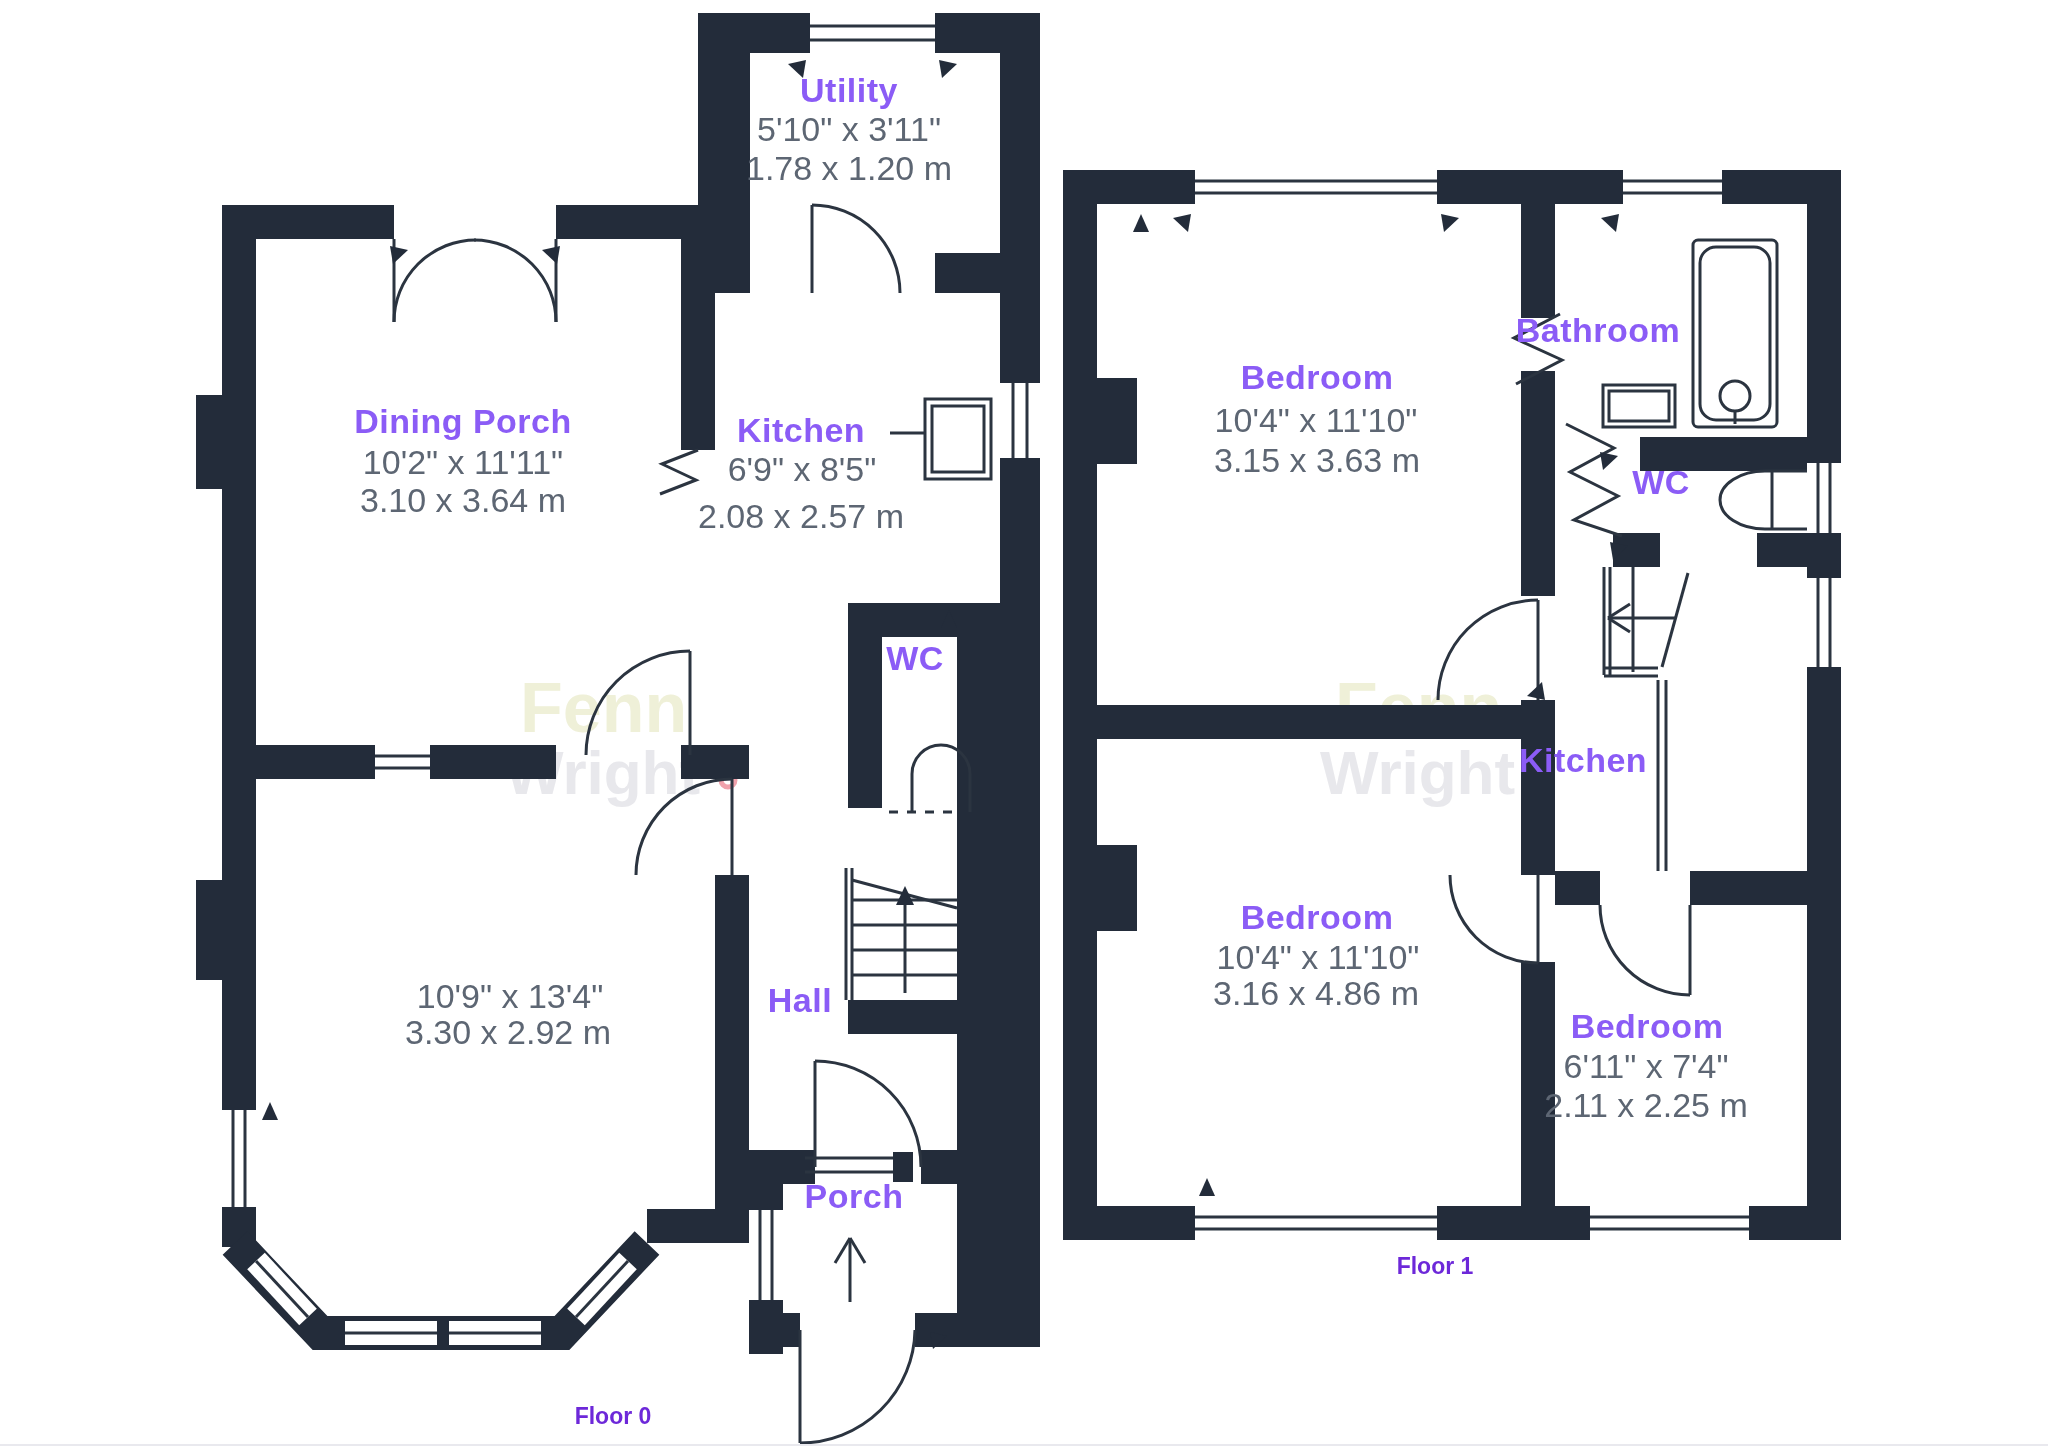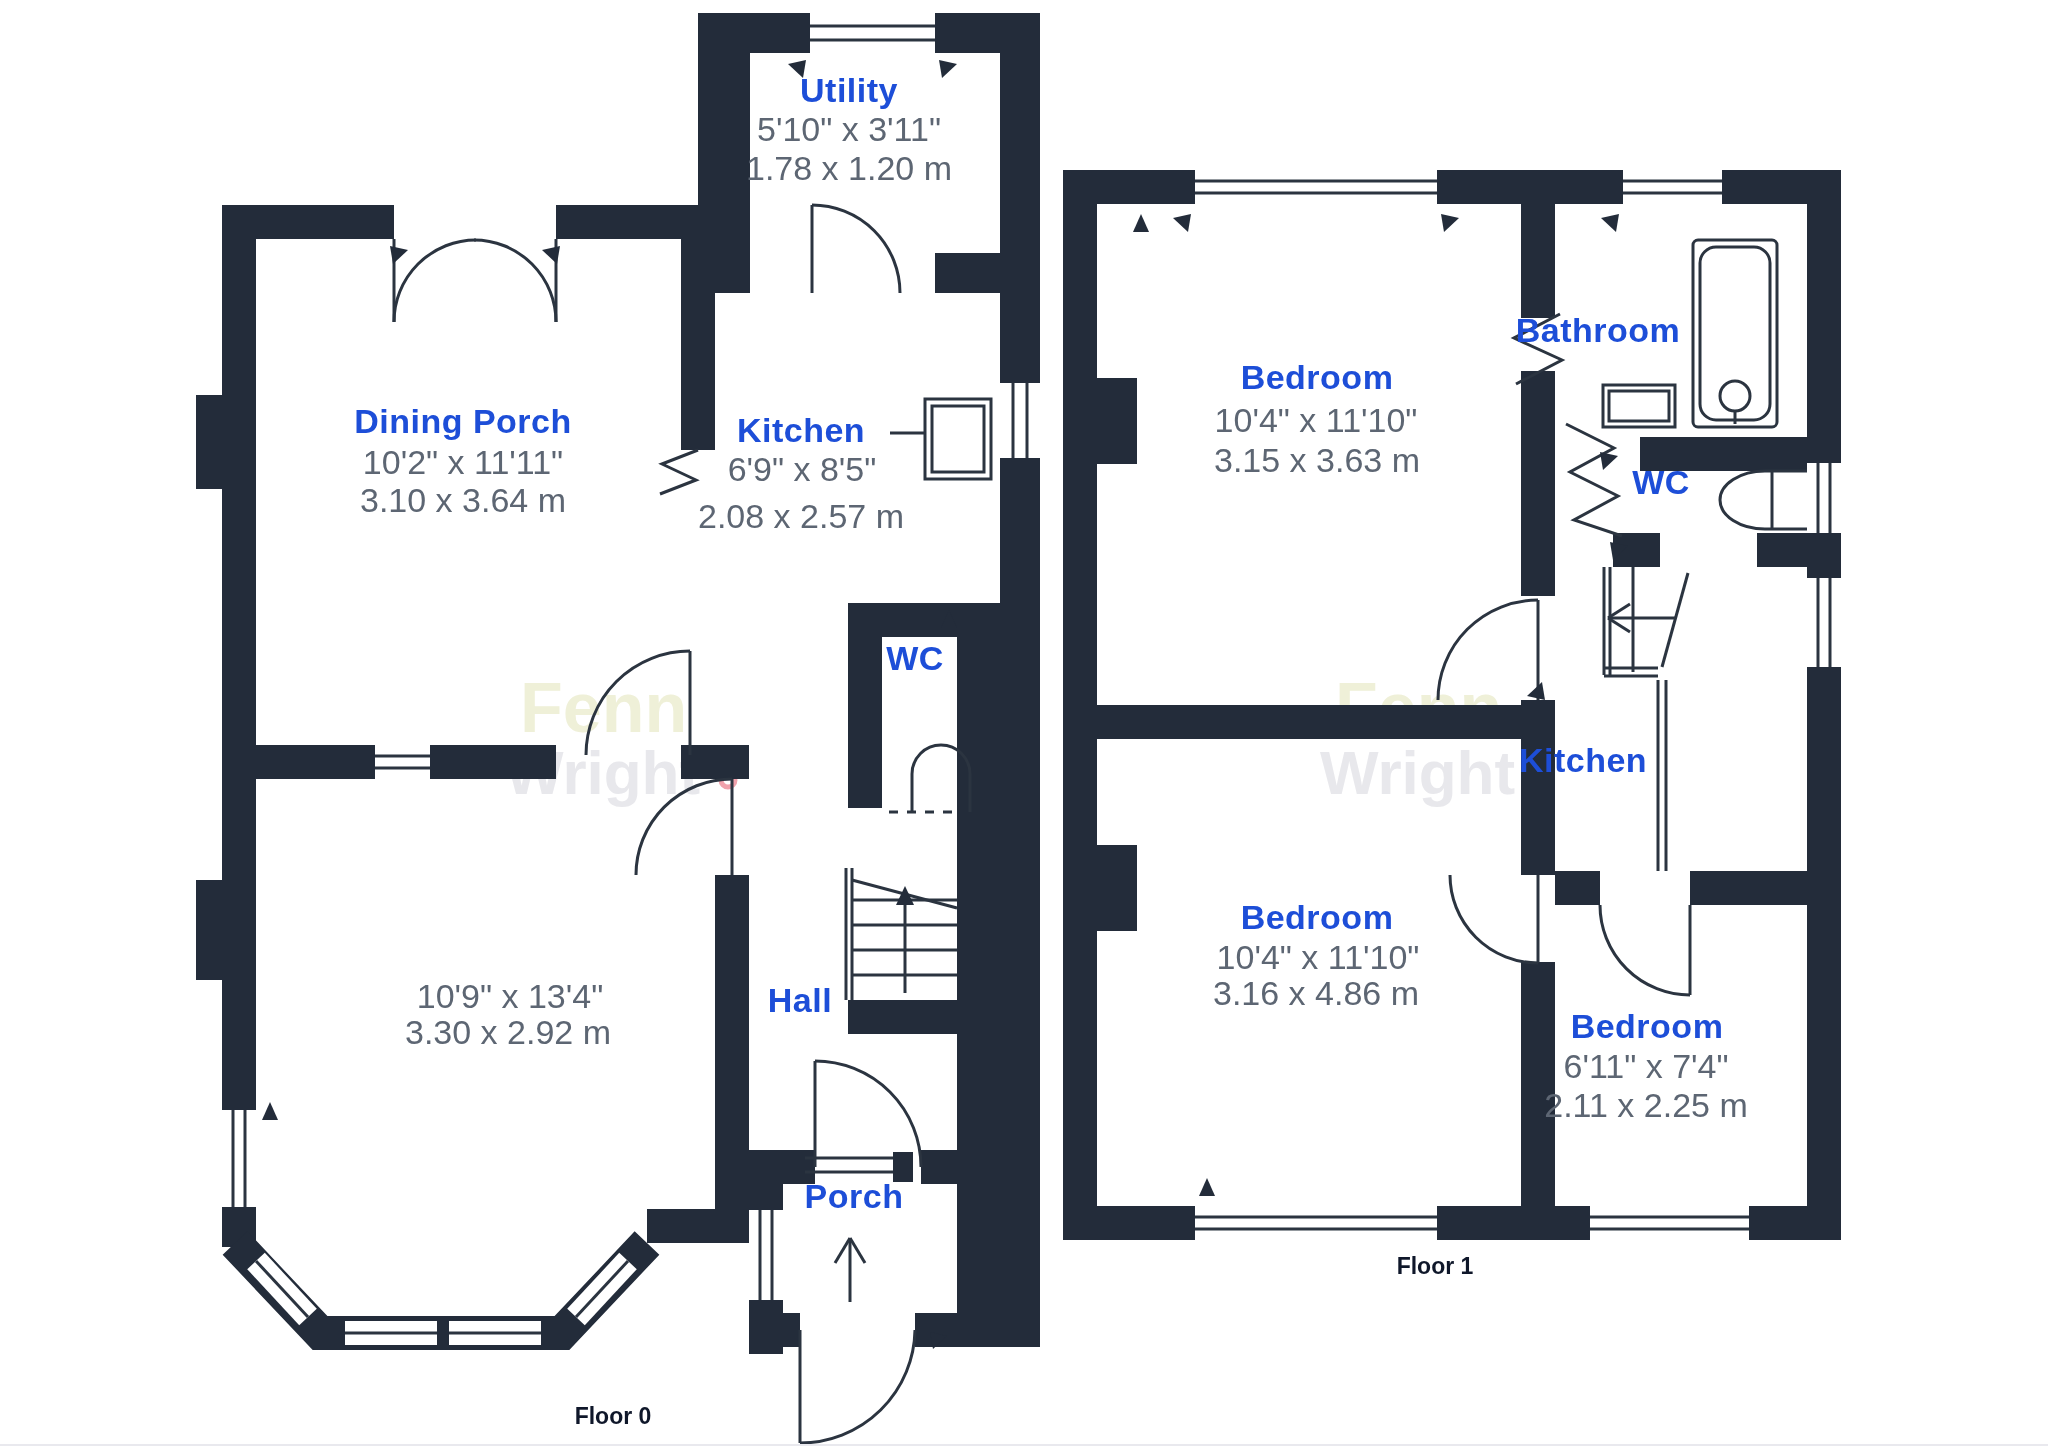--- a/index.html
+++ b/index.html
@@ -2,23 +2,23 @@
 <html><head>
 <meta charset="utf-8">
 <style>
   html,body{margin:0;padding:0;background:#ffffff;}
   #canvas{
     position:relative;width:2048px;height:1446px;background:#ffffff;overflow:hidden;
     font-family:"Liberation Sans", sans-serif;
   }
   #plan-svg{position:absolute;left:0;top:0;}
   .lbl{position:absolute;transform:translate(-50%,-50%);white-space:nowrap;text-align:center;}
-  .room-name{font-size:34px;font-weight:700;color:#1d4ed8;letter-spacing:.5px;}
+  .room-name{font-size:34px;font-weight:700;color:#8b5cf6;letter-spacing:.5px;}
   .room-dim{font-size:34px;font-weight:400;color:#5d6673;}
-  .floor-label{font-size:23px;font-weight:700;color:#0f172a;}
+  .floor-label{font-size:23px;font-weight:700;color:#6d28d9;}
   .bottom-edge{position:absolute;left:0;bottom:0;width:100%;height:2px;background:#e9e9ee;}
 </style>
 </head>
 <body>
 
 <div id="canvas">
 
 <svg id="plan-svg" width="2048" height="1446" viewBox="0 0 2048 1446">
 
   <g>

